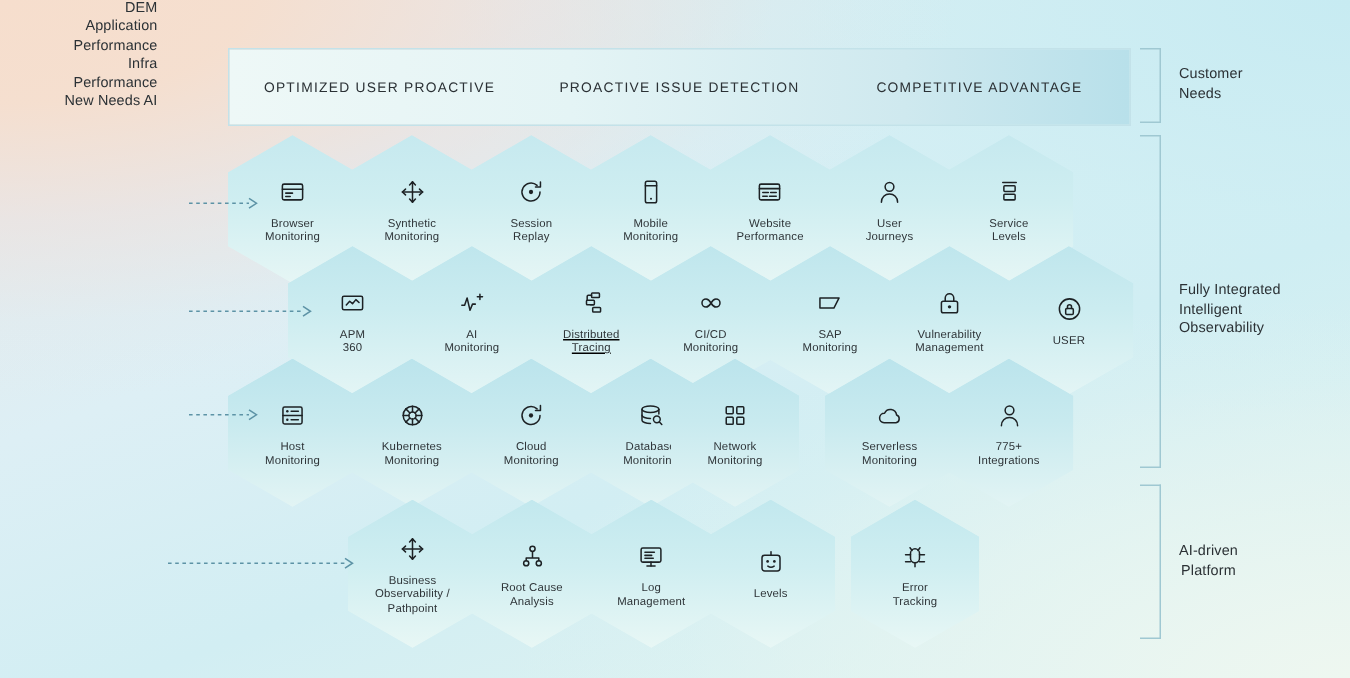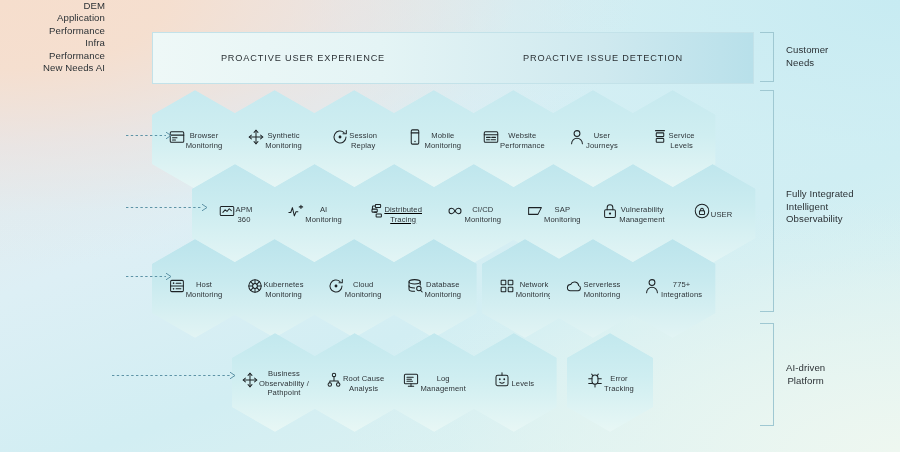--- a/index.html
+++ b/index.html
@@ -33,21 +33,21 @@
   
   .hex{
     position:absolute;width:86px;height:99px;
     clip-path:polygon(50% 0%,100% 25%,100% 75%,50% 100%,0% 75%,0% 25%);
     display:flex;flex-direction:column;align-items:center;justify-content:center;
     box-sizing:border-box;
   }
   .hex .inner{
     width:100%;height:100%;
     clip-path:polygon(50% 0%,100% 25%,100% 75%,50% 100%,0% 75%,0% 25%);
-    display:flex;flex-direction:row;align-items:center;justify-content:center;
+    display:flex;flex-direction:column;align-items:center;justify-content:center;
     padding-top:2px;
   }
   .hex-ico{width:18px;height:18px;margin-bottom:7px;display:block;color:#1d2225;}
   .hex-ico svg{width:18px;height:18px;display:block;}
   .hex-lbl{
     font-size:7.6px;line-height:9.4px;color:#2e3438;text-align:center;
     letter-spacing:0.12px;max-width:76px;
   }
 
   
@@ -65,22 +65,23 @@
   
   .brk{position:absolute;border:1px solid #9fc8d2;border-left:none;width:14px;box-sizing:border-box;}
   .rtext{position:absolute;font-size:9.6px;line-height:12.6px;color:#2b3135;letter-spacing:0.1px;}
 </style>
 </head>
 <body>
 
 <div id="stage">
 
   <div id="banner">
-    <div class="banner-item">PROACTIVE USER EXPERIENCE</div>
+    <div class="banner-item">OPTIMIZED USER PROACTIVE</div>
     <div class="banner-item">PROACTIVE ISSUE DETECTION</div>
+    <div class="banner-item">COMPETITIVE ADVANTAGE</div>
   </div>
 
   <div id="hexgrid">
       <div class="hex r1" style="left: 152px; top: 90px; width: 86px; height: 99px;">
         <div class="inner">
           <span class="hex-ico">
             <svg viewBox="0 0 24 24">
               <rect x="3" y="5" width="18" height="14" rx="1.5" fill="none" stroke="currentColor" stroke-width="1.35" stroke-linecap="round" stroke-linejoin="round"></rect>
               <line x1="3" y1="9.5" x2="21" y2="9.5" fill="none" stroke="currentColor" stroke-width="1.35" stroke-linecap="round" stroke-linejoin="round"></line>
               <line x1="6" y1="13" x2="12" y2="13" fill="none" stroke="currentColor" stroke-width="1.35" stroke-linecap="round" stroke-linejoin="round"></line>
@@ -292,21 +293,21 @@
               <path d="M4 6.4v5.4c0 1.6 3.4 2.9 7.5 2.9" fill="none" stroke="currentColor" stroke-width="1.35" stroke-linecap="round" stroke-linejoin="round"></path>
               <path d="M19 6.4v4.2" fill="none" stroke="currentColor" stroke-width="1.35" stroke-linecap="round" stroke-linejoin="round"></path>
               <path d="M4 11.8v4.4c0 1.6 3.4 2.9 7.5 2.9" fill="none" stroke="currentColor" stroke-width="1.35" stroke-linecap="round" stroke-linejoin="round"></path>
               <circle cx="17.2" cy="15.4" r="3" fill="none" stroke="currentColor" stroke-width="1.35" stroke-linecap="round" stroke-linejoin="round"></circle>
               <line x1="19.5" y1="17.8" x2="21.6" y2="20" fill="none" stroke="currentColor" stroke-width="1.35" stroke-linecap="round" stroke-linejoin="round"></line>
             </svg>
           </span>
           <div class="hex-lbl">Database<br>Monitoring</div>
         </div>
       </div>
-      <div class="hex r3" style="left: 482px; top: 239px; width: 86px; height: 99px;">
+      <div class="hex r3" style="left: 447px; top: 239px; width: 86px; height: 99px;">
         <div class="inner">
           <span class="hex-ico">
             <svg viewBox="0 0 24 24">
               <rect x="4.2" y="4.2" width="6.2" height="6.2" rx="0.8" fill="none" stroke="currentColor" stroke-width="1.35" stroke-linecap="round" stroke-linejoin="round"></rect>
               <rect x="13.6" y="4.2" width="6.2" height="6.2" rx="0.8" fill="none" stroke="currentColor" stroke-width="1.35" stroke-linecap="round" stroke-linejoin="round"></rect>
               <rect x="4.2" y="13.6" width="6.2" height="6.2" rx="0.8" fill="none" stroke="currentColor" stroke-width="1.35" stroke-linecap="round" stroke-linejoin="round"></rect>
               <rect x="13.6" y="13.6" width="6.2" height="6.2" rx="0.8" fill="none" stroke="currentColor" stroke-width="1.35" stroke-linecap="round" stroke-linejoin="round"></rect>
             </svg>
           </span>
           <div class="hex-lbl">Network<br>Monitoring</div>

